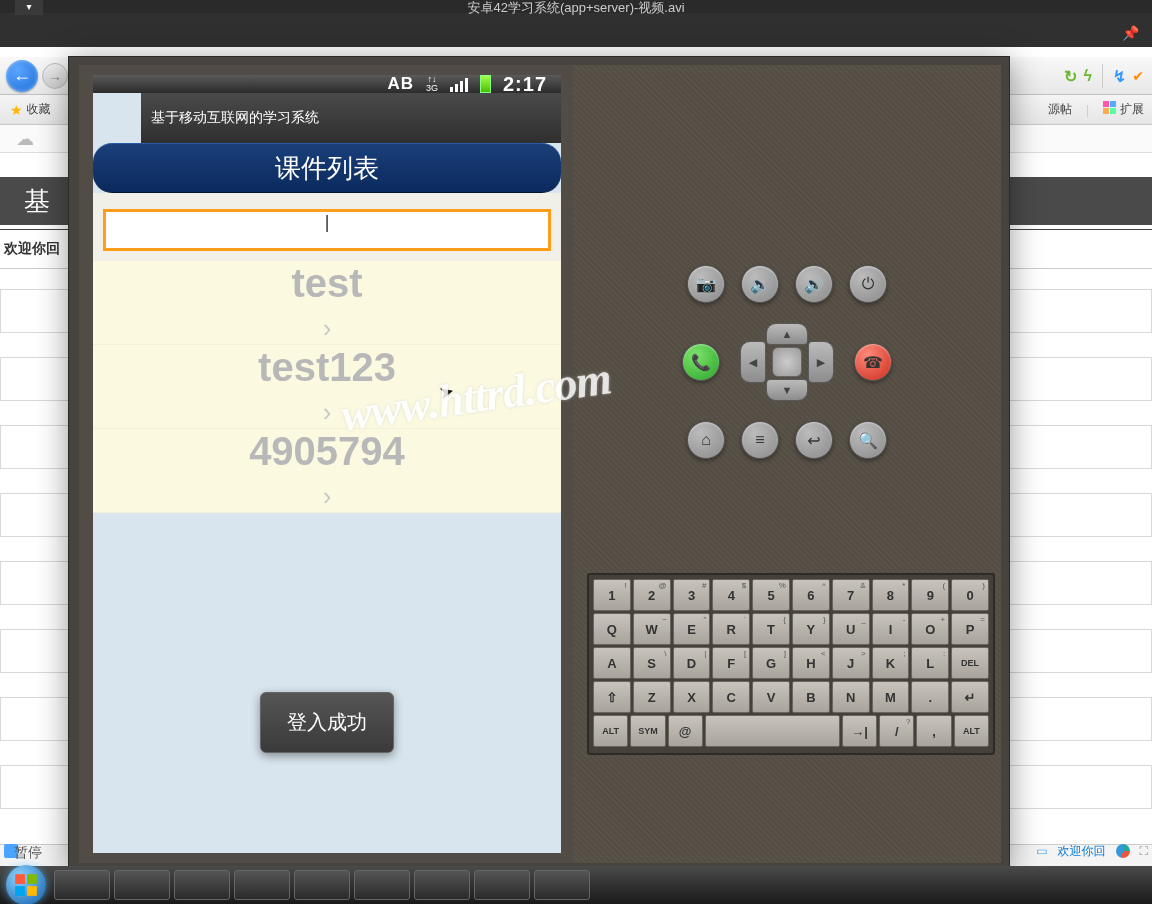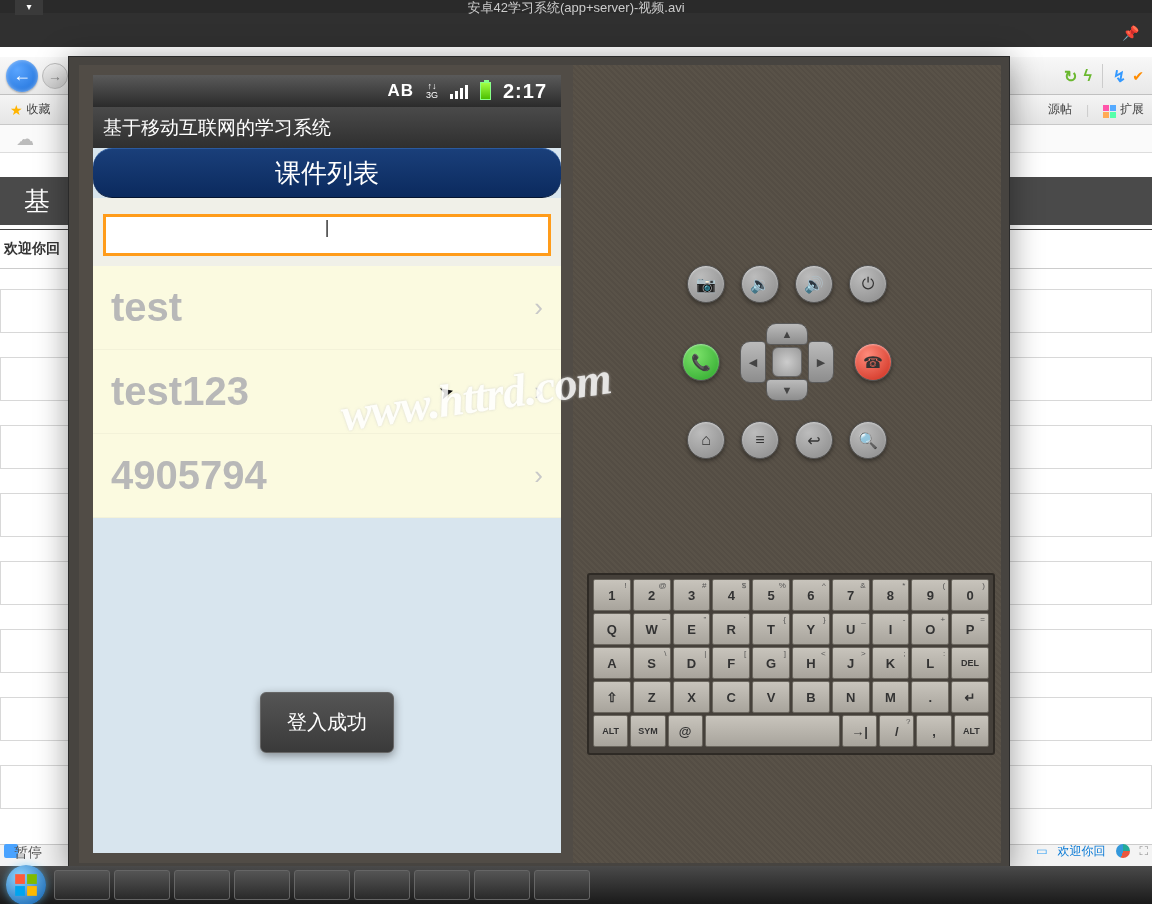--- a/index.html
+++ b/index.html
@@ -19,55 +19,55 @@
 .toolbar-right { position: absolute; right: 8px; top: 4px; display: flex; gap: 6px; align-items:center; height:30px;}
 .tb-icon-green { color:#6ab82f; font-size:16px; font-weight:bold;}
 .tb-icon-blue { color:#3399ff; font-size:16px; font-weight:bold;}
 .tb-icon-orange { color:#ff8c00; font-size:14px;}
 .tb-sep { width:1px; height:24px; background:#ccc; margin:0 4px;}
 
 
 .bookmarks { position: absolute; top: 95px; left: 0; right: 0; height: 30px; background: linear-gradient(#f4f4f4,#e6e6e6); border-bottom:1px solid #c8c8c8; display:flex; align-items:center; padding: 0 10px; font-size:12px; color:#444;}
 .fav-star { color:#ffb400; margin-right:4px; font-size:14px;}
 .bm-right { position:absolute; right:8px; display:flex; gap:14px; align-items:center;}
-.bm-item { display:flex; align-items:flex-end; gap:4px;}
+.bm-item { display:flex; align-items:flex-start; gap:4px;}
 .cloud-row { position: absolute; top:125px; left:0; right:0; height:28px; background:#fafafa; border-bottom:1px solid #ddd; display:flex; align-items:center; padding:0 16px; color:#bbb;}
 
 
 .bg-page { position: absolute; top: 153px; left: 0; right: 0; bottom: 38px; background: #fff;}
 .bg-title-bar { margin-top: 24px; height: 48px; background: #4a4a4a; color:#fff; font-size:26px; display:flex; align-items:center; padding:0 24px; font-weight:400;}
 .bg-hr { height:1px; background:#444; margin-top:4px;}
 .bg-welcome { padding: 10px 4px; font-size:14px; font-weight:bold; color:#333; border-bottom:1px solid #ccc;}
 .bg-table { margin-top: 20px; }
 .bg-row { height: 44px; border:1px solid #d8d8d8; margin-bottom: 24px; background:#fff;}
 .bg-footer { position:absolute; left:4px; bottom:0; height:30px; display:flex; align-items:center; color:#555; font-size:12px; gap:4px;}
 .bg-footer-r { position:absolute; right:4px; bottom:0; height:30px; display:flex; align-items:center; gap:10px; font-size:12px;}
 .link-blue{ color:#0b7bd6;}
 .pie{ width:14px;height:14px;border-radius:50%;background:conic-gradient(#2a9 0 25%, #e9573f 0 55%, #3498db 0 100%);}
 
 
 .emu { position: absolute; left: 68px; top: 56px; width: 942px; height: 814px; background: #474440; border: 1px solid #2a2a2a; box-shadow: 0 4px 30px rgba(0,0,0,.4); display:flex; }
 .emu-inner { position:absolute; left:10px; top:8px; width:922px; height:798px; background:#5b564f; display:flex;}
 .screen-panel { width: 494px; height: 100%; background:#514c46; padding: 10px 12px 10px 14px;}
 .phone-screen { width: 468px; height: 778px; background:#d8e5ee; position:relative; overflow:hidden;}
-.status-bar { height: 17px; background: linear-gradient(#5a5a5a,#2b2b2b); display:flex; align-items:center; justify-content:flex-end; gap:12px; padding:16px 14px; color:#fff; font-size:14px;}
+.status-bar { height: 17px; background: linear-gradient(#5a5a5a,#2b2b2b); display:flex; align-items:center; justify-content:flex-end; gap:12px; padding:9px 14px; color:#fff; font-size:14px;}
 .stat-ab { font-weight:bold; font-size:17px; letter-spacing:1px;}
 .stat-3g { font-size:9px; line-height:9px; text-align:center;}
 .sig-bars { display:flex; align-items:flex-end; gap:2px; height:16px;}
 .sig-bars span{ width:3px; background:#fff;}
 .sig-bars span:nth-child(1){height:5px;} .sig-bars span:nth-child(2){height:8px;} .sig-bars span:nth-child(3){height:11px;} .sig-bars span:nth-child(4){height:14px;}
 .batt { width:11px; height:18px; border:1px solid #8f8; background:linear-gradient(#a2ff45,#4cbf00); position:relative;}
 .batt::before{content:"";position:absolute;top:-3px;left:3px;width:5px;height:2px;background:#8f8;}
 .clock { font-size:20px; font-weight:bold; letter-spacing:1px;text-align:center;}
-.app-title { height: 41px; background: linear-gradient(#4a4a4a,#2f2f2f); color:#fff; font-size:19px; display:flex; align-items:center; padding:0 10px;}
+.app-title { height: 50px; background: linear-gradient(#4a4a4a,#2f2f2f); color:#fff; font-size:14px; display:flex; align-items:center; padding:0 10px;margin-left:48px;}
 .page-header { height: 50px; background: linear-gradient(#1a3f7a,#0b2a5e); color:#fff; font-size:26px; display:flex; align-items:center; justify-content:center; border-top:1px solid #2a5aa0; border-bottom:1px solid #051530;border-radius:19px;}
 .search-wrap{ padding:16px 10px 10px; background:#f0f0e8;}
 .search-input { width:100%; height: 42px; border: 3px solid #ff9c1a; background:#fff; text-align:center; font-size:18px; color:#333;}
 .list-area { background:#fbfae0; }
-.list-item { height: 84px; display:flex; align-items:center; justify-content:space-between; padding: 0 18px; border-bottom: 1px solid rgba(0,0,0,.03);}
+.list-item { height: 84px; display:flex; align-items:center; justify-content:space-between; padding: 0 18px; border-bottom: 1px solid rgba(0,0,0,.03); flex-direction: column;}
 .item-text { font-size: 40px; color:#b8b8b8; font-weight:bold;}
 .chev { font-size:26px; color:#c8c8c8;}
 .toast { position:absolute; left:50%; transform:translateX(-50%); bottom:100px; background:linear-gradient(#555,#3a3a3a); color:#fff; font-size:20px; padding: 16px 26px; border-radius:6px; border:1px solid #666; box-shadow:0 3px 10px rgba(0,0,0,.4);}
 .cursor-arrow { position:absolute; left:346px; top:306px; font-size:18px; color:#000; transform:rotate(-15deg); pointer-events:none;}
 
 
 .ctrl-panel { flex:1; background: repeating-linear-gradient(45deg,#595248,#595248 2px,#544d44 2px,#544d44 4px); position:relative; padding-top: 200px;}
 .round-btn { width:38px; height:38px; border-radius:50%; background: radial-gradient(circle at 35% 30%, #bcbcbc, #8a8a8a); border:1px solid #555; box-shadow: inset 0 1px 2px rgba(255,255,255,.5), 0 2px 4px rgba(0,0,0,.4); display:flex; align-items:center; justify-content:center; color:#333; font-size:16px;}
 .btn-row { display:flex; gap:16px; justify-content:center; margin-bottom: 20px;}
 .btn-row.mid { gap:20px; align-items:center;}

